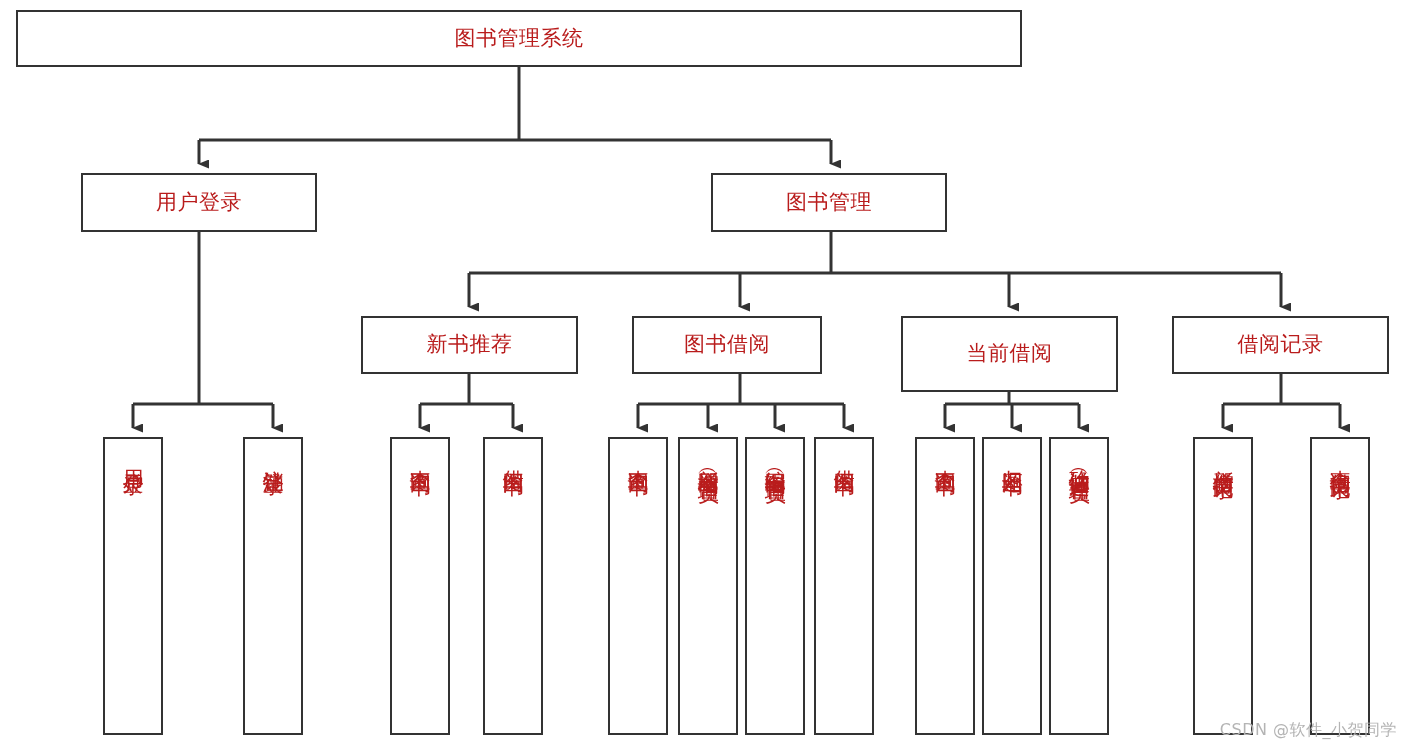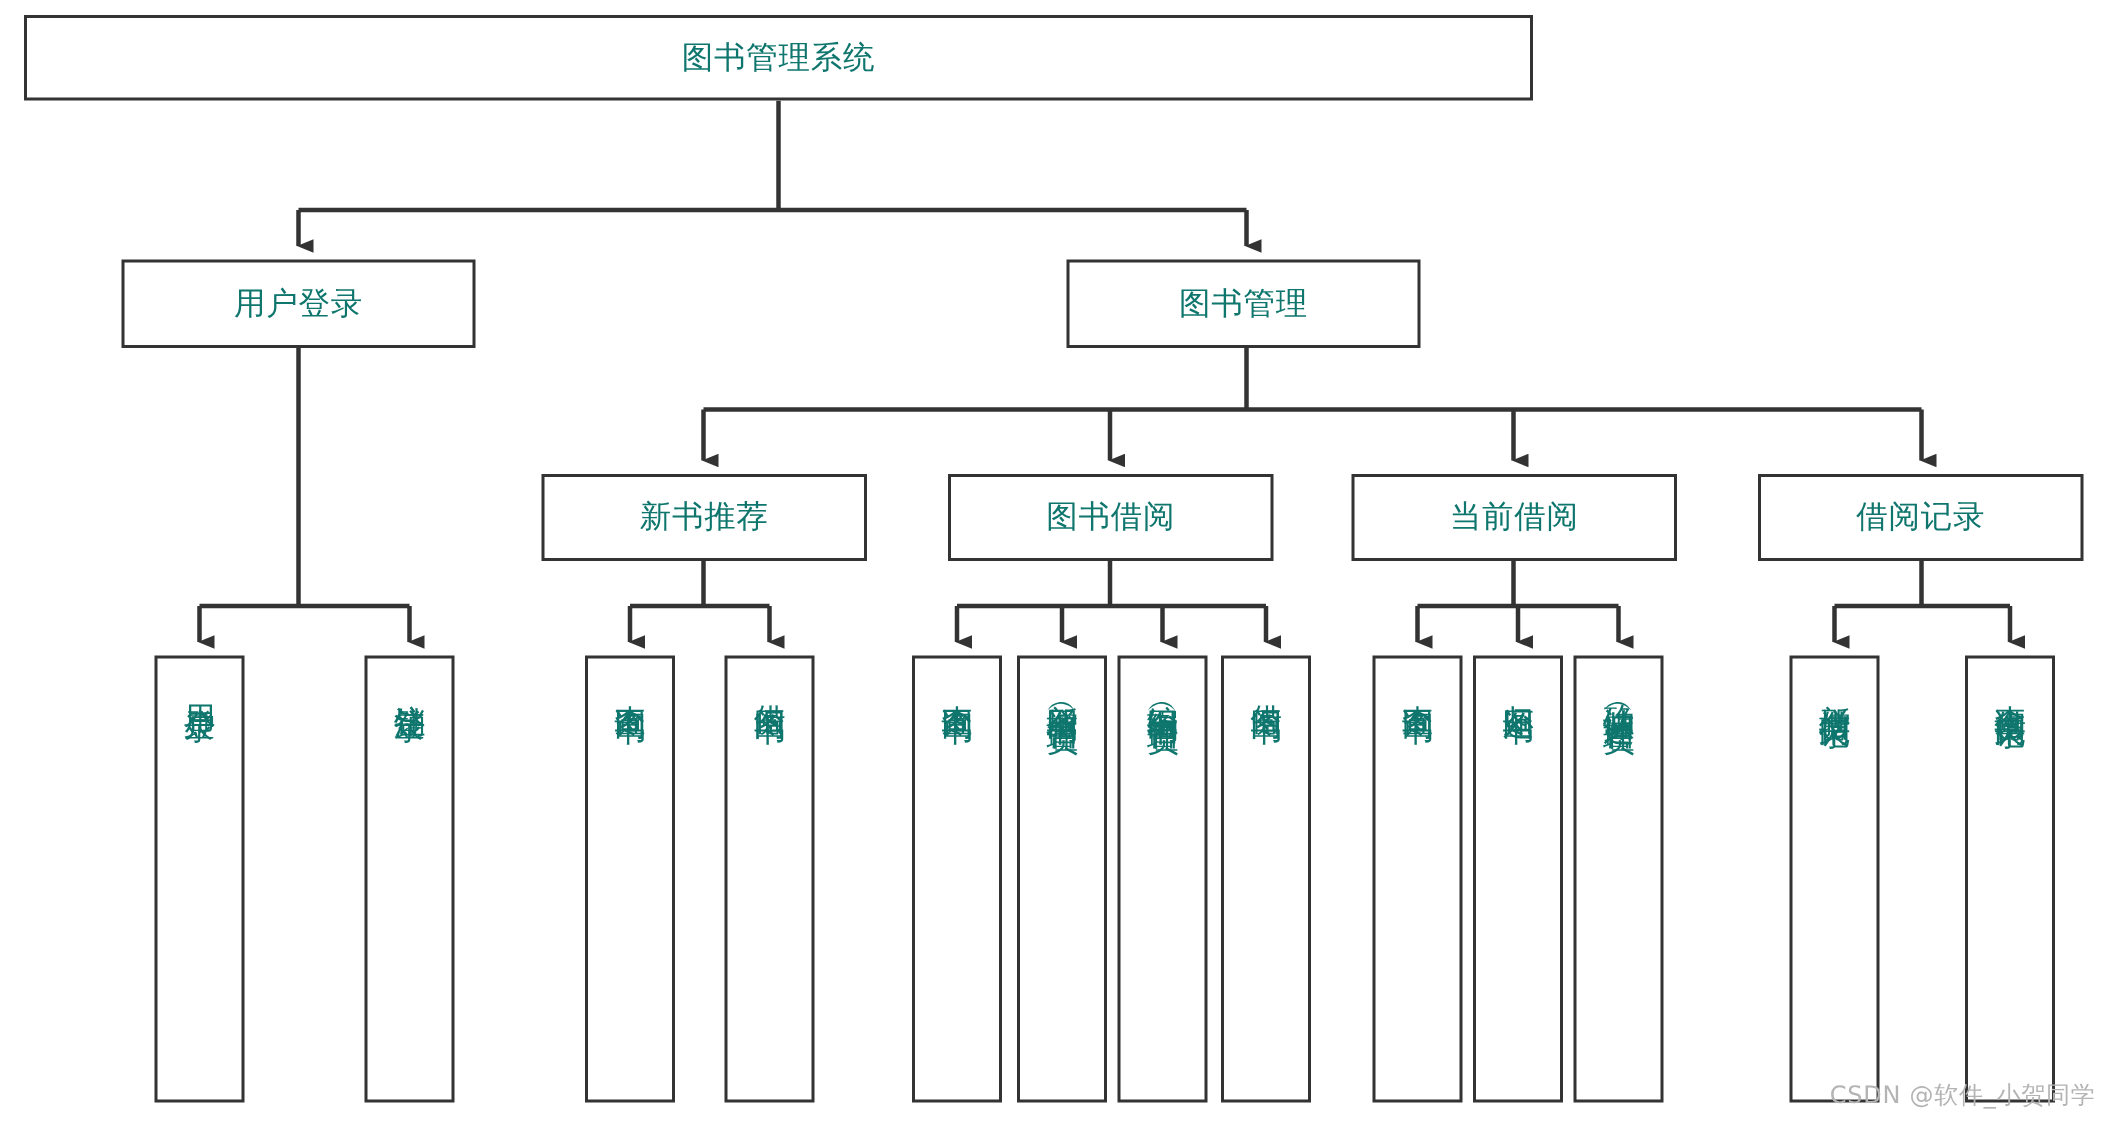--- a/index.html
+++ b/index.html
@@ -25,21 +25,21 @@
     height: 747px;
   }
   .node-box {
     position: absolute;
     box-sizing: border-box;
     border: 2px solid #333333;
     background: #ffffff;
     display: flex;
     align-items: center;
     justify-content: center;
-    color: #0f766e;
+    color: #b91c1c;
   }
   .node-label-h {
     font-size: 21px;
     line-height: 1.1;
     letter-spacing: 0.5px;
     white-space: nowrap;
   }
   .node-box.vertical {
     align-items: flex-start;
     justify-content: center;
@@ -128,24 +128,24 @@
   <div class="node-box" style="left:81px; top:173px; width:236px; height:59px;">
     <span class="node-label-h">用户登录</span>
   </div>
   <div class="node-box" style="left:711px; top:173px; width:236px; height:59px;">
     <span class="node-label-h">图书管理</span>
   </div>
 
   <div class="node-box" style="left:361px; top:316px; width:217px; height:58px;">
     <span class="node-label-h">新书推荐</span>
   </div>
-  <div class="node-box" style="left:632px; top:316px; width:217px; height:58px;">
+  <div class="node-box" style="left:632px; top:316px; width:190px; height:58px;">
     <span class="node-label-h">图书借阅</span>
   </div>
-  <div class="node-box" style="left:901px; top:316px; width:217px; height:58px;">
+  <div class="node-box" style="left:901px; top:316px; width:217px; height:76px;">
     <span class="node-label-h">当前借阅</span>
   </div>
   <div class="node-box" style="left:1172px; top:316px; width:217px; height:58px;justify-content:center;">
     <span class="node-label-h">借阅记录</span>
   </div>
 
   <div class="node-box vertical" style="left:103px; top:437px; width:60px; height:298px;">
     <span class="node-label-v">用户登录</span>
   </div>
   <div class="node-box vertical" style="left:243px; top:437px; width:60px; height:298px;">

